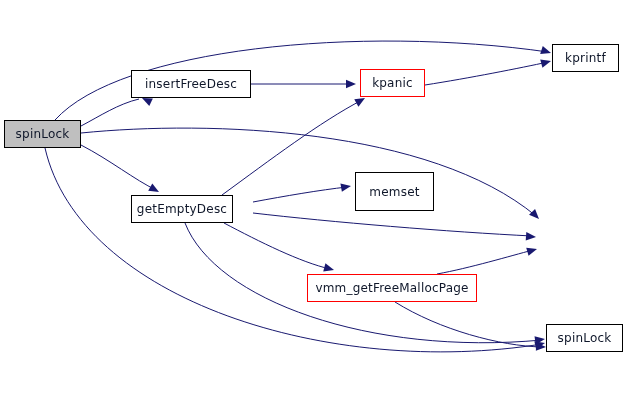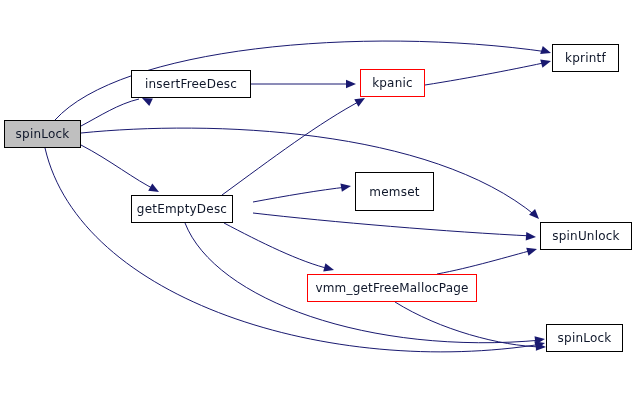--- a/index.html
+++ b/index.html
@@ -93,22 +93,19 @@
     </div>
     <div class="gnode" style="left: 552px; top: 44px; width: 67px; height: 28px;">
       <span class="nlabel">kprintf</span>
     </div>
     <div class="gnode" style="left: 355px; top: 172px; width: 79px; height: 39px;">
       <span class="nlabel">memset</span>
     </div>
     <div class="gnode" style="left: 131px; top: 195px; width: 102px; height: 28px;">
       <span class="nlabel">getEmptyDesc</span>
     </div>
-    <div class="gnode" style="left: 540px; top: 222px; width: 92px; height: 28px;">
-      <span class="nlabel">spinUnlock</span>
-    </div>
     <div class="gnode redborder" style="left: 307px; top: 274px; width: 170px; height: 28px;">
       <span class="nlabel">vmm_getFreeMallocPage</span>
     </div>
     <div class="gnode" style="left: 546px; top: 324px; width: 77px; height: 28px;">
       <span class="nlabel">spinLock</span>
     </div>
   </div>
 
 </body></html>

